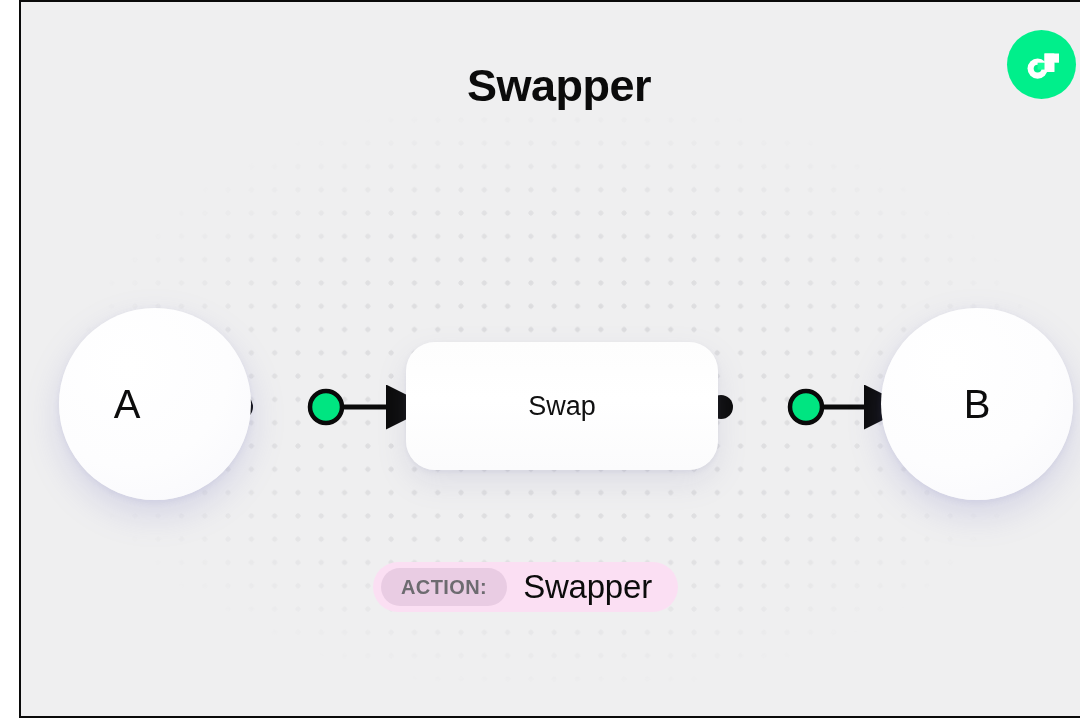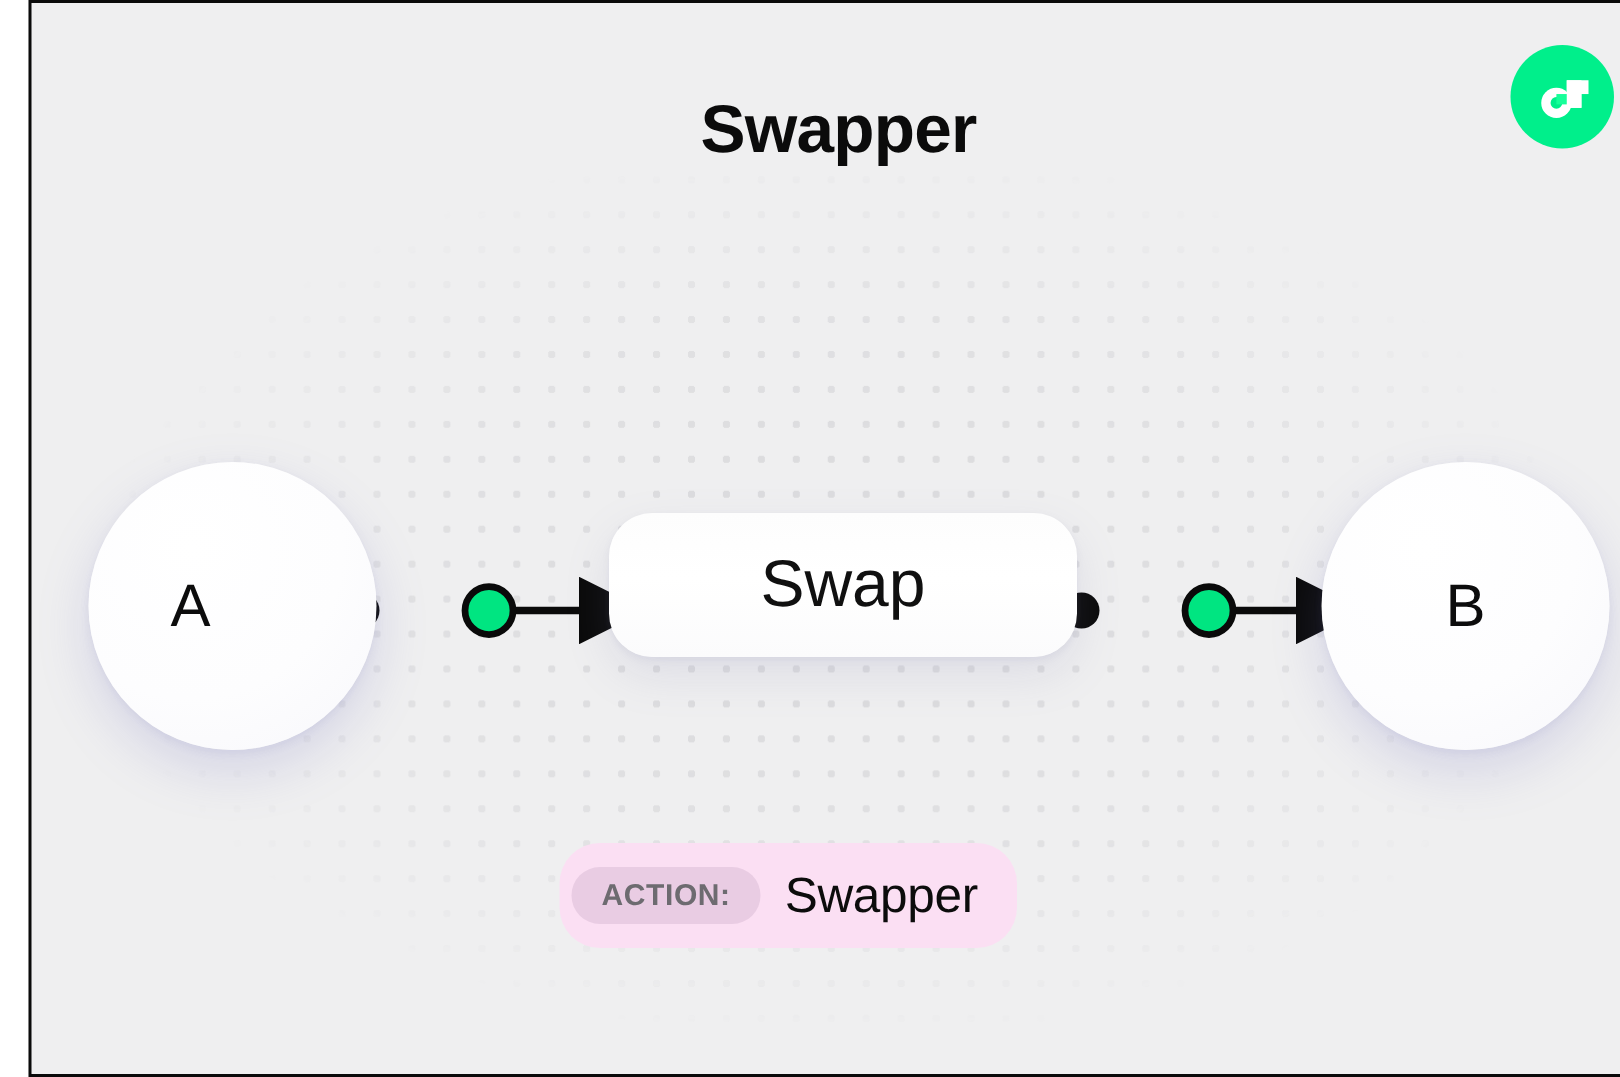--- a/index.html
+++ b/index.html
@@ -106,38 +106,38 @@
     top: 306px;
     width: 192px;
     height: 192px;
   }
 
   #swap-box {
     position: absolute;
     left: 385px;
     top: 340px;
     width: 312px;
-    height: 96px;
+    height: 128px;
     border-radius: 29px;
     background: linear-gradient(180deg, #fdfdfd 0%, #ffffff 45%, #fbfbfc 100%);
     box-shadow: 0 12px 30px rgba(130,130,175,0.16),
                 0 2px 5px rgba(130,130,175,0.10);
     display: flex;
     align-items: center;
     justify-content: center;
-    font-size: 44px;
+    font-size: 27px;
     color: #101010;
   }
 
   
   #action-badge {
     position: absolute;
     left: 352px;
     top: 560px;
-    height: 70px;
+    height: 50px;
     border-radius: 27px;
     background: #fbdff3;
     display: flex;
     align-items: center;
     padding: 0 26px 0 8px;
     gap: 16px;
   }
   #action-badge-key {
     background: #e9cce3;
     border-radius: 19px;

